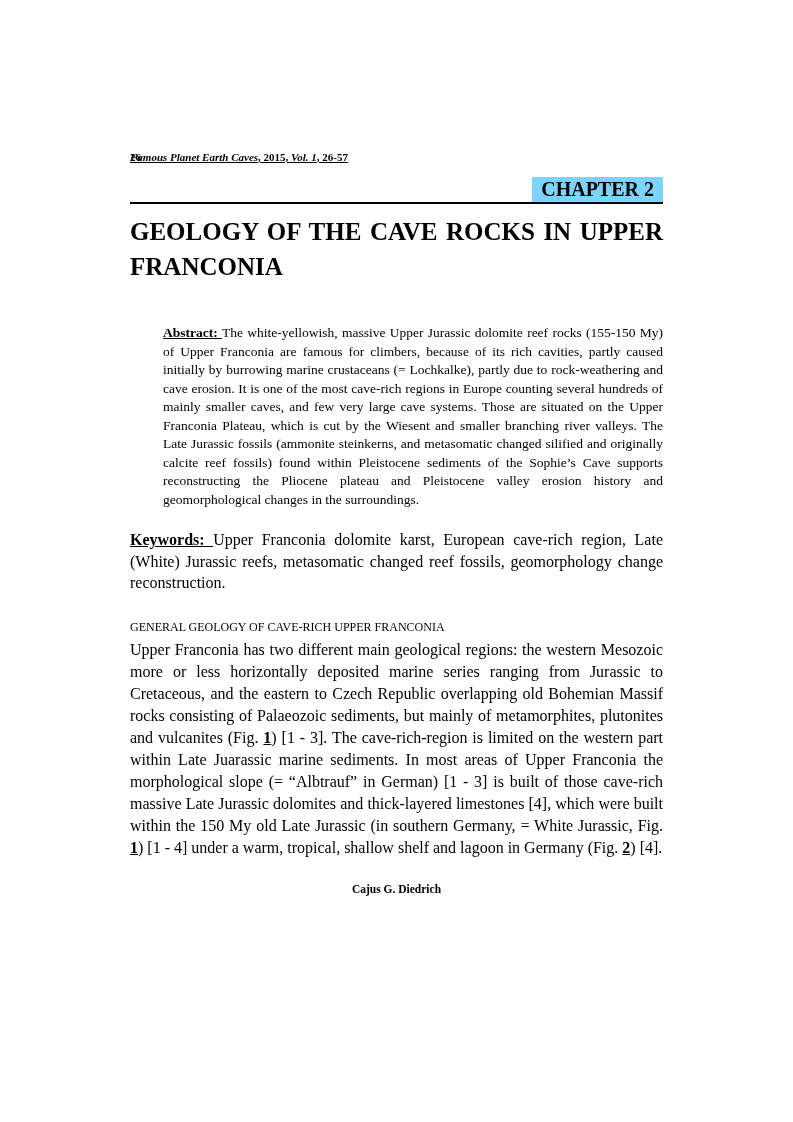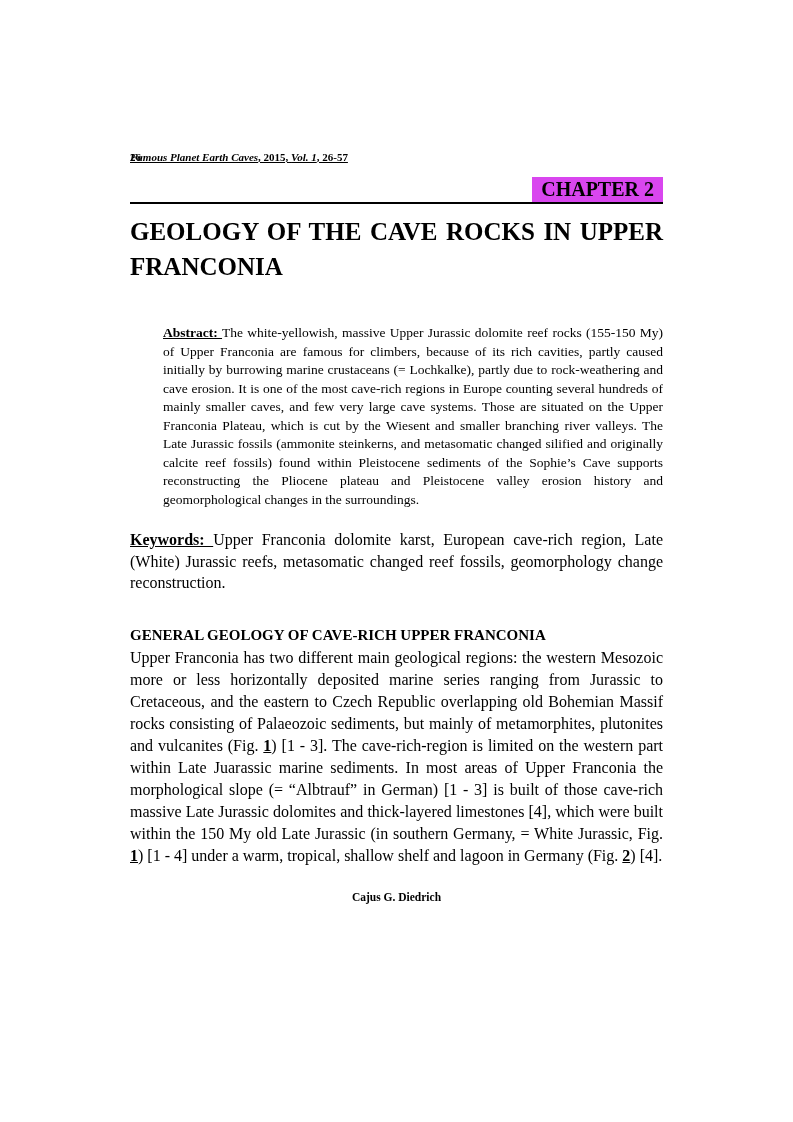--- a/index.html
+++ b/index.html
@@ -31,21 +31,21 @@
     top: 0;
   }
   .badge-row {
     margin-top: 12px;
     border-bottom: 2px solid #000000;
   }
   .chapter-badge {
     display: block;
     width: max-content;
     margin-left: auto;
-    background: #d946ef;
+    background: #7dd3fc;
     font-size: 20px;
     font-weight: bold;
     line-height: 25px;
     padding: 0 9px;
   }
   .title {
     margin-top: 10px;
     font-size: 25px;
     font-weight: bold;
     line-height: 35px;
@@ -58,23 +58,23 @@
     line-height: 18.5px;
     text-align: justify;
   }
   .keywords {
     margin-top: 20px;
     font-size: 16px;
     line-height: 21.5px;
     text-align: justify;
   }
   .section-heading {
-    margin-top: 31px;
-    font-size: 15px;
-    font-weight: bold;
+    margin-top: 23px;
+    font-size: 12px;
+    font-weight: normal;
     line-height: 20px;
   }
   .body-par {
     margin-top: 2px;
     font-size: 16px;
     line-height: 22px;
     text-align: justify;
   }
   .page-footer {
     margin-top: 22px;

